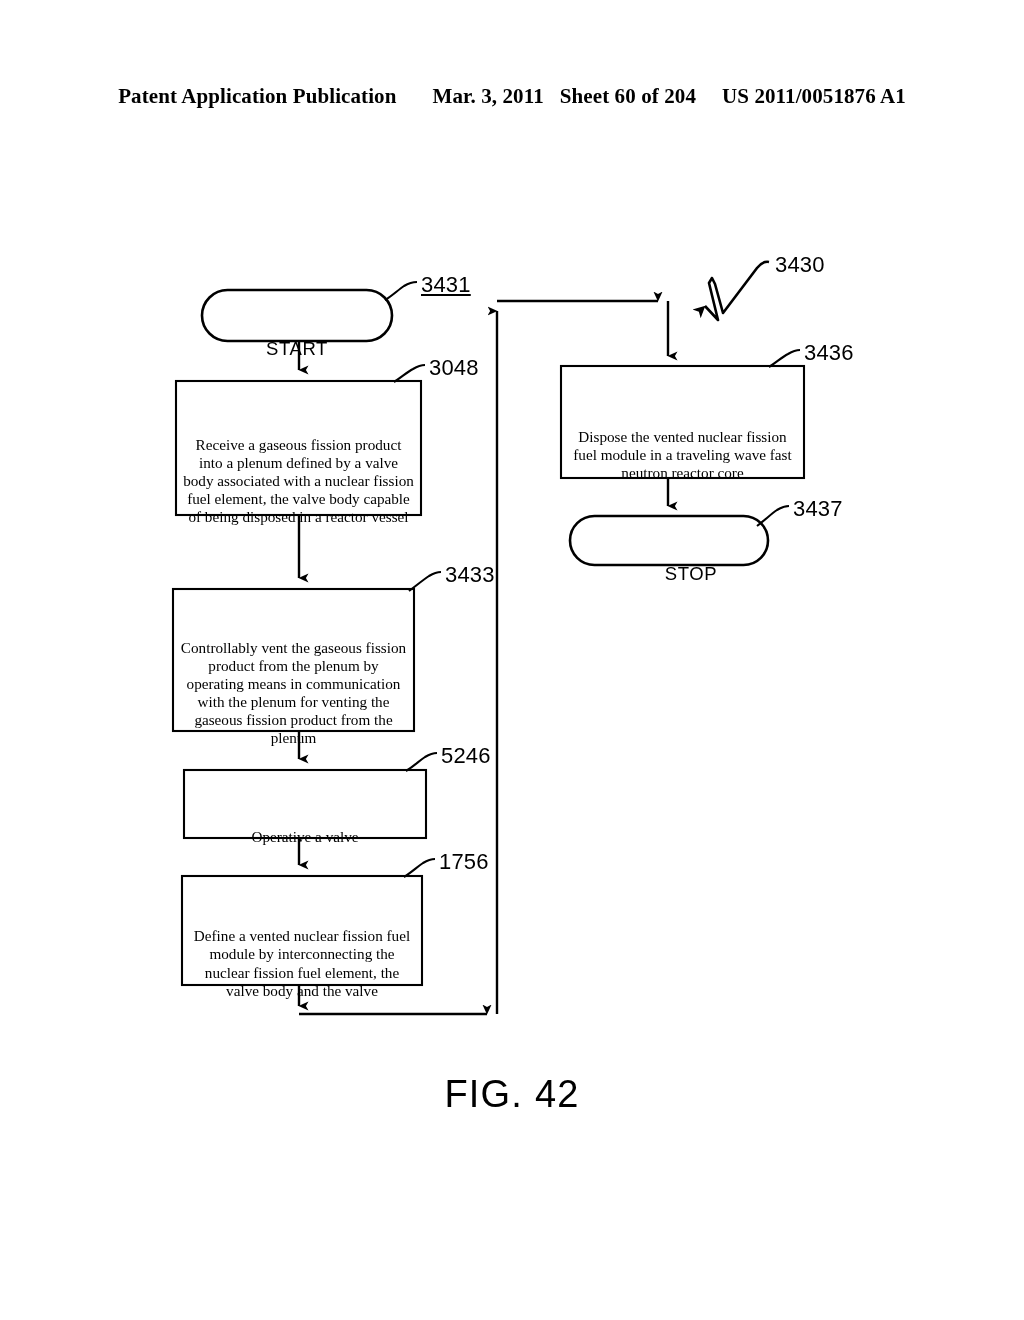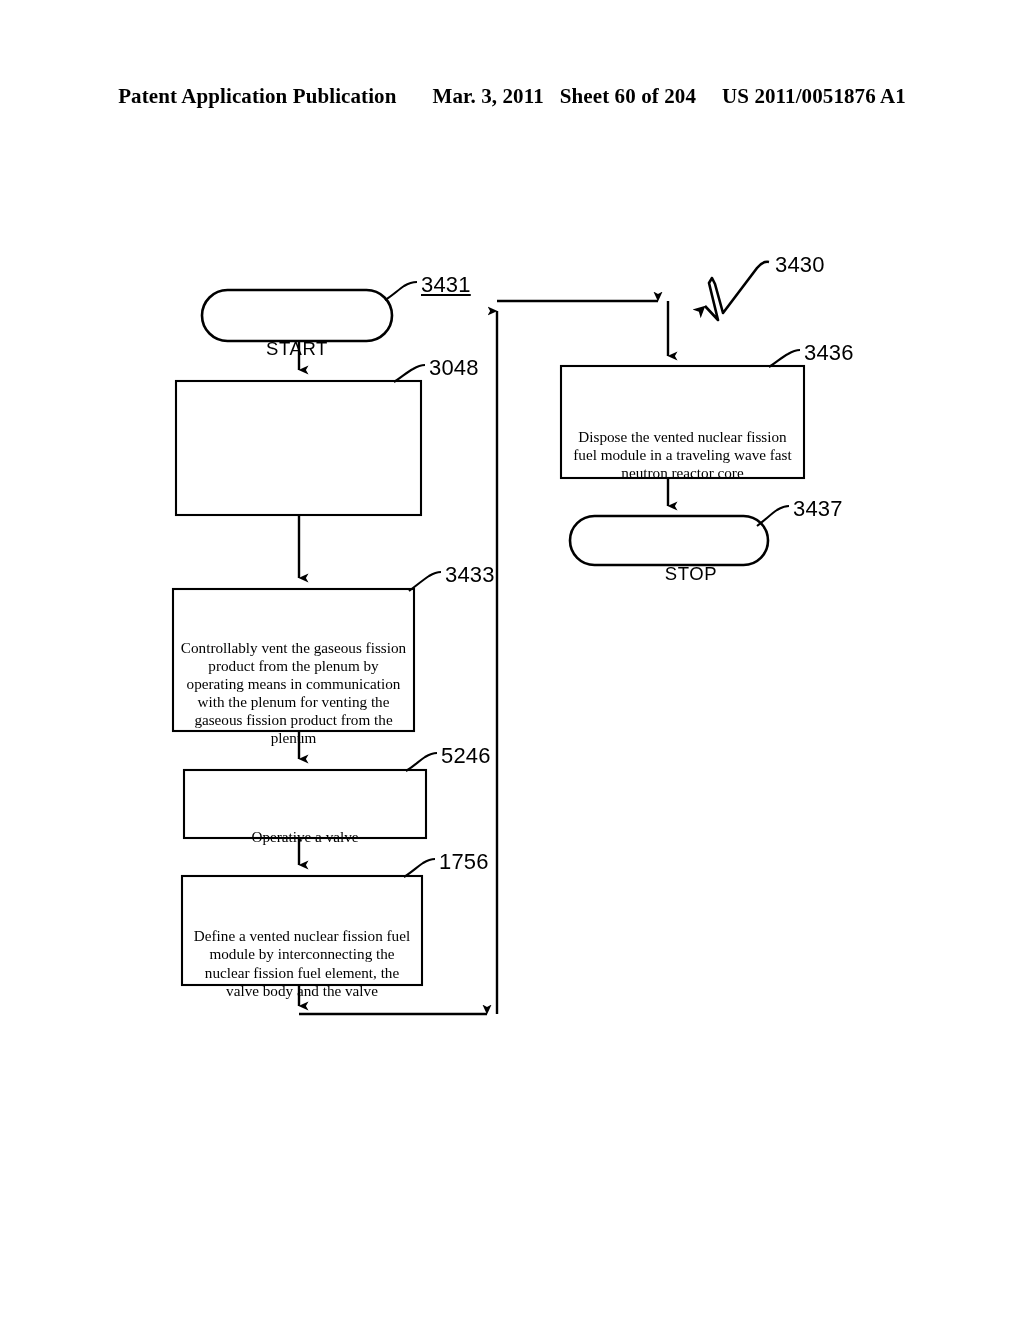--- a/index.html
+++ b/index.html
@@ -163,20 +163,21 @@
 
     <path d="M769,367 C777,362 782,357 788,354 C793,351 796,350 800,350" fill="none" stroke="#000000" stroke-width="2.1"></path>
 
     <path d="M757,526 C765,520 771,514 777,510 C782,507 785,506 789,506" fill="none" stroke="#000000" stroke-width="2.1"></path>
 
     <path d="M769,262 C764,261 761,263 757,268 L723,313 L715,284 L712,278 L709,283 L718,320 L705,306" fill="none" stroke="#000000" stroke-width="2.6" stroke-linejoin="round" marker-end="url(#arrowLead)"></path>
   </svg>
 
   <div class="node-text term-text" style="left:202px; top:290px; width:190px; height:51px;">START</div>
 
+  <div class="node-text proc-text" style="left:176px; top:381px; width:245px; height:134px;">Receive a gaseous fission product into a plenum defined by a valve body associated with a nuclear fission fuel element, the valve body capable of being disposed in a reactor vessel</div>
 
   <div class="node-text proc-text" style="left:173px; top:589px; width:241px; height:142px;">Controllably vent the gaseous fission product from the plenum by operating means in communication with the plenum for venting the gaseous fission product from the plenum</div>
 
   <div class="node-text proc-text" style="left:184px; top:770px; width:242px; height:68px;">Operative a valve</div>
 
   <div class="node-text proc-text" style="left:561px; top:366px; width:243px; height:112px;">Dispose the vented nuclear fission fuel module in a traveling wave fast neutron reactor core</div>
 
   <div class="node-text proc-text" style="left:182px; top:876px; width:240px; height:109px;">Define a vented nuclear fission fuel module by interconnecting the nuclear fission fuel element, the valve body and the valve</div>
 
   <div class="node-text term-text" style="left:570px; top:516px; width:198px; height:49px;padding-left:44px;">STOP</div>
@@ -190,13 +191,14 @@
   <div class="ref-num" style="left:441px; top:743px;">5246</div>
 
   <div class="ref-num" style="left:439px; top:849px;">1756</div>
 
   <div class="ref-num" style="left:804px; top:340px;">3436</div>
 
   <div class="ref-num" style="left:793px; top:496px;">3437</div>
 
   <div class="ref-num" style="left:775px; top:252px;">3430</div>
 
+  <div class="fig-caption">FIG. 42</div>
 </div>
 
 </body></html>

